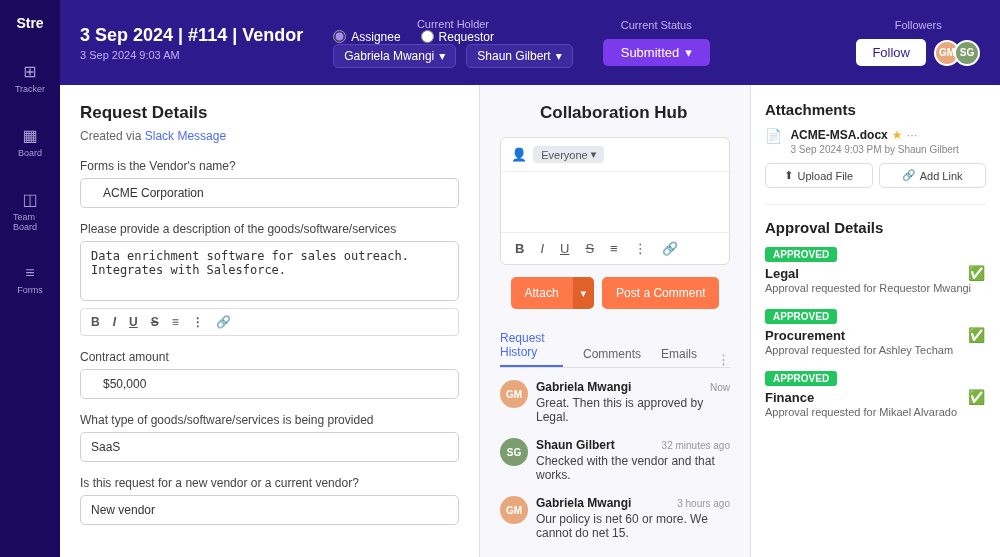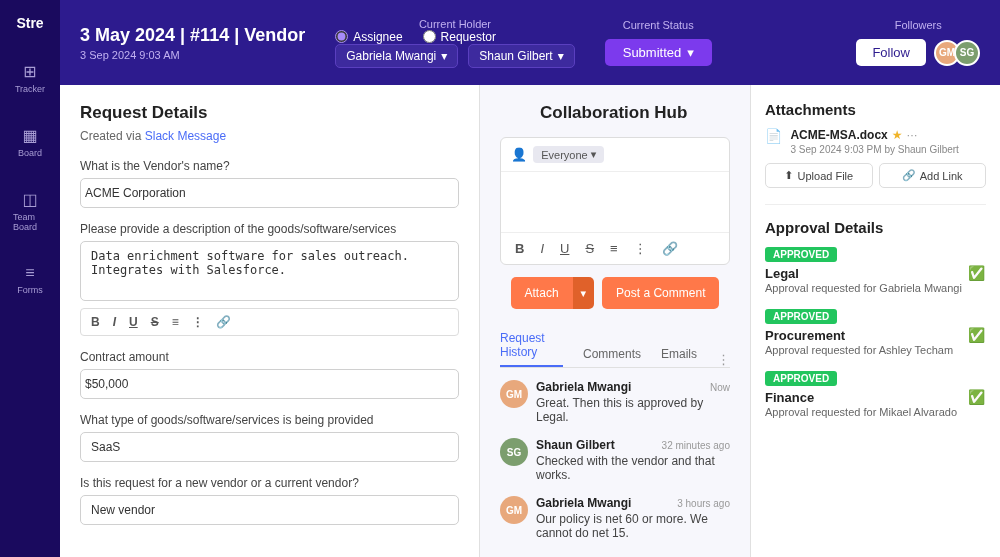--- a/index.html
+++ b/index.html
@@ -41,21 +41,21 @@
     
     .body-area { flex: 1; display: flex; overflow: hidden; }
 
     
     .left-panel { width: 420px; background: white; overflow-y: auto; padding: 18px 20px; border-right: 1px solid #e0e0e0; flex-shrink: 0; }
     .panel-title { font-size: 17px; font-weight: 600; color: #222; margin-bottom: 6px; }
     .created-via { font-size: 12px; color: #666; margin-bottom: 16px; }
     .created-via a { color: #4a6cf7; text-decoration: none; }
     .field-group { margin-bottom: 14px; }
     .field-label { font-size: 12px; color: #444; margin-bottom: 5px; }
-    .field-input { width: 100%; border: 1px solid #d0d0d0; border-radius: 5px; padding: 7px 4px; font-size: 12px; color: #333; background: white; }
+    .field-input { width: 100%; border: 1px solid #d0d0d0; border-radius: 5px; padding: 7px 22px; font-size: 12px; color: #333; background: white; }
     .field-textarea { width: 100%; border: 1px solid #d0d0d0; border-radius: 5px; padding: 7px 10px; font-size: 12px; color: #333; background: white; resize: none; height: 60px; }
     .toolbar-mini { display: flex; gap: 5px; margin-top: 4px; padding: 4px 6px; border: 1px solid #ddd; border-radius: 4px; background: white; }
     .toolbar-btn { background: none; border: none; cursor: pointer; font-size: 12px; color: #555; padding: 2px 4px; font-weight: bold; }
     .field-select { width: 100%; border: 1px solid #d0d0d0; border-radius: 5px; padding: 7px 10px; font-size: 12px; color: #333; background: white; appearance: none; cursor: pointer; }
 
     
     .middle-panel { flex: 1; background: #f7f7fc; overflow-y: auto; padding: 18px 20px; }
     .collab-title { font-size: 17px; font-weight: 600; color: #222; margin-bottom: 14px; margin-left: 40px; }
     .collab-editor { background: white; border: 1px solid #ddd; border-radius: 6px; margin-bottom: 12px; }
     .editor-tags { padding: 8px 10px; border-bottom: 1px solid #eee; display: flex; align-items: center; gap: 6px; }
@@ -121,21 +121,21 @@
   <div class="sidebar-item">
     <span class="icon">≡</span>
     <span class="label">Forms</span>
   </div>
 </div>
 
 <div class="main">
 
   <div class="header">
     <div class="header-title">
-      <h1>3 May 2024 | #114 | Vendor</h1>
+      <h1>3 Sep 2024 | #114 | Vendor</h1>
       <span class="subtitle">3 Sep 2024 9:03 AM</span>
     </div>
 
     <div class="header-section">
       <span class="header-section-label">Current Holder</span>
       <div class="radio-group">
         <label class="radio-option">
           <input type="radio" name="holder" checked="" style="">
           <span>Assignee</span>
         </label>
@@ -179,21 +179,21 @@
   <div class="body-area">
 
     <div class="left-panel">
       <div class="panel-title">Request Details</div>
       <div class="created-via">
         <span>Created via</span>
         <a href="#">Slack Message</a>
       </div>
 
       <div class="field-group">
-        <div class="field-label">What is the Vendor's name?</div>
+        <div class="field-label">Forms is the Vendor's name?</div>
         <input class="field-input" type="text" value="ACME Corporation" style="">
       </div>
 
       <div class="field-group">
         <div class="field-label">Please provide a description of the goods/software/services</div>
         <textarea class="field-textarea" style="">Data enrichment software for sales outreach. Integrates with Salesforce.</textarea>
         <div class="toolbar-mini">
           <button class="toolbar-btn"><b>B</b></button>
           <button class="toolbar-btn"><i>I</i></button>
           <button class="toolbar-btn"><u>U</u></button>
@@ -329,21 +329,21 @@
       <hr class="divider">
 
       <div class="right-section-title">Approval Details</div>
 
       <div class="approval-item">
         <span class="approval-badge">APPROVED</span>
         <div class="approval-title">
           <span>Legal</span>
           <span class="approval-check">✅</span>
         </div>
-        <div class="approval-sub">Approval requested for Gabriela Mwangi</div>
+        <div class="approval-sub">Approval requested for Requestor Mwangi</div>
       </div>
 
       <div class="approval-item">
         <span class="approval-badge">APPROVED</span>
         <div class="approval-title">
           <span>Procurement</span>
           <span class="approval-check">✅</span>
         </div>
         <div class="approval-sub">Approval requested for Ashley Techam</div>
       </div>

